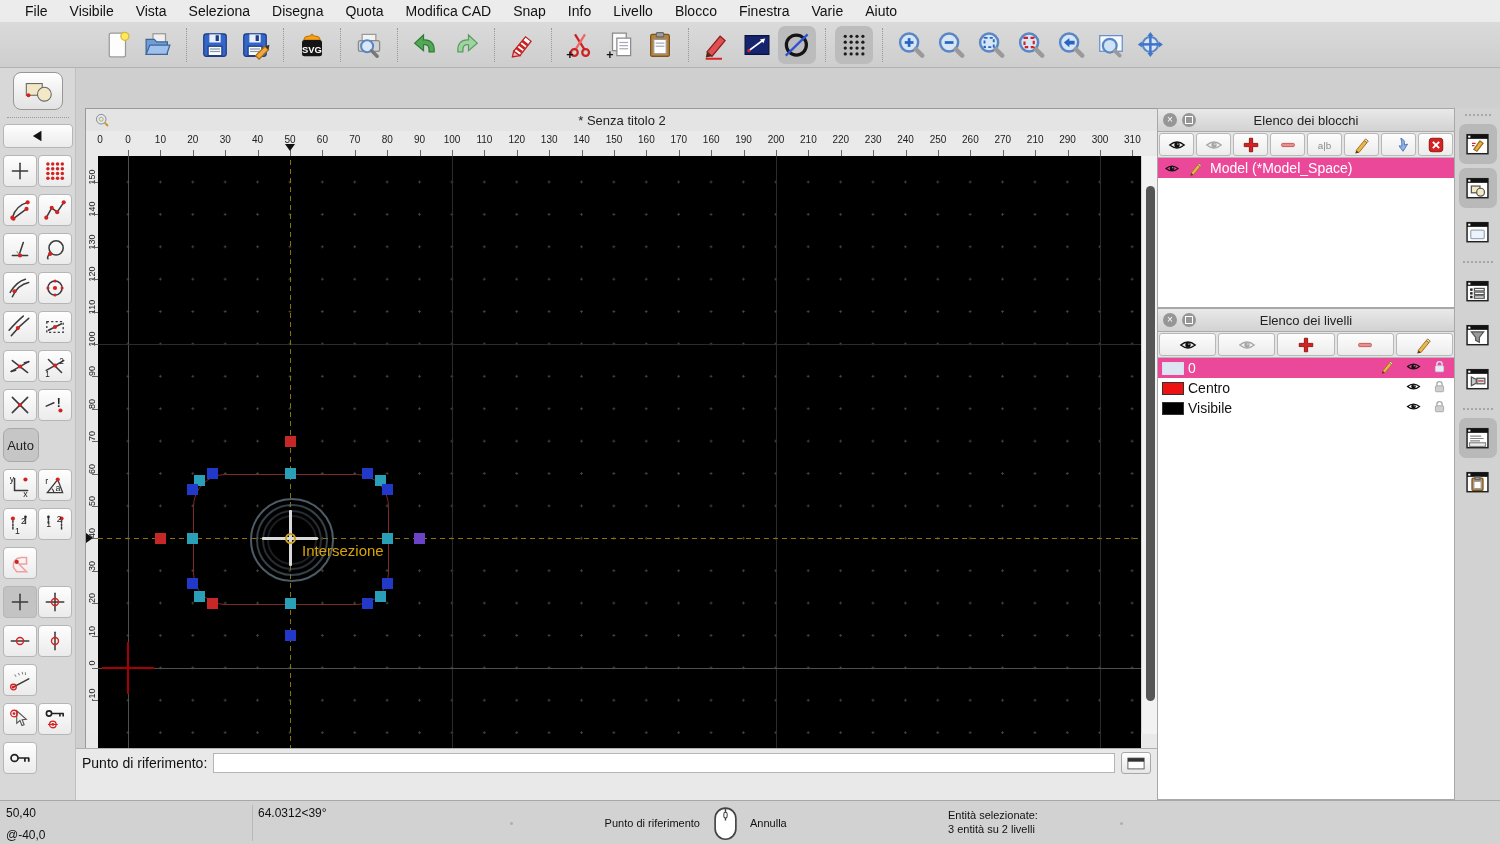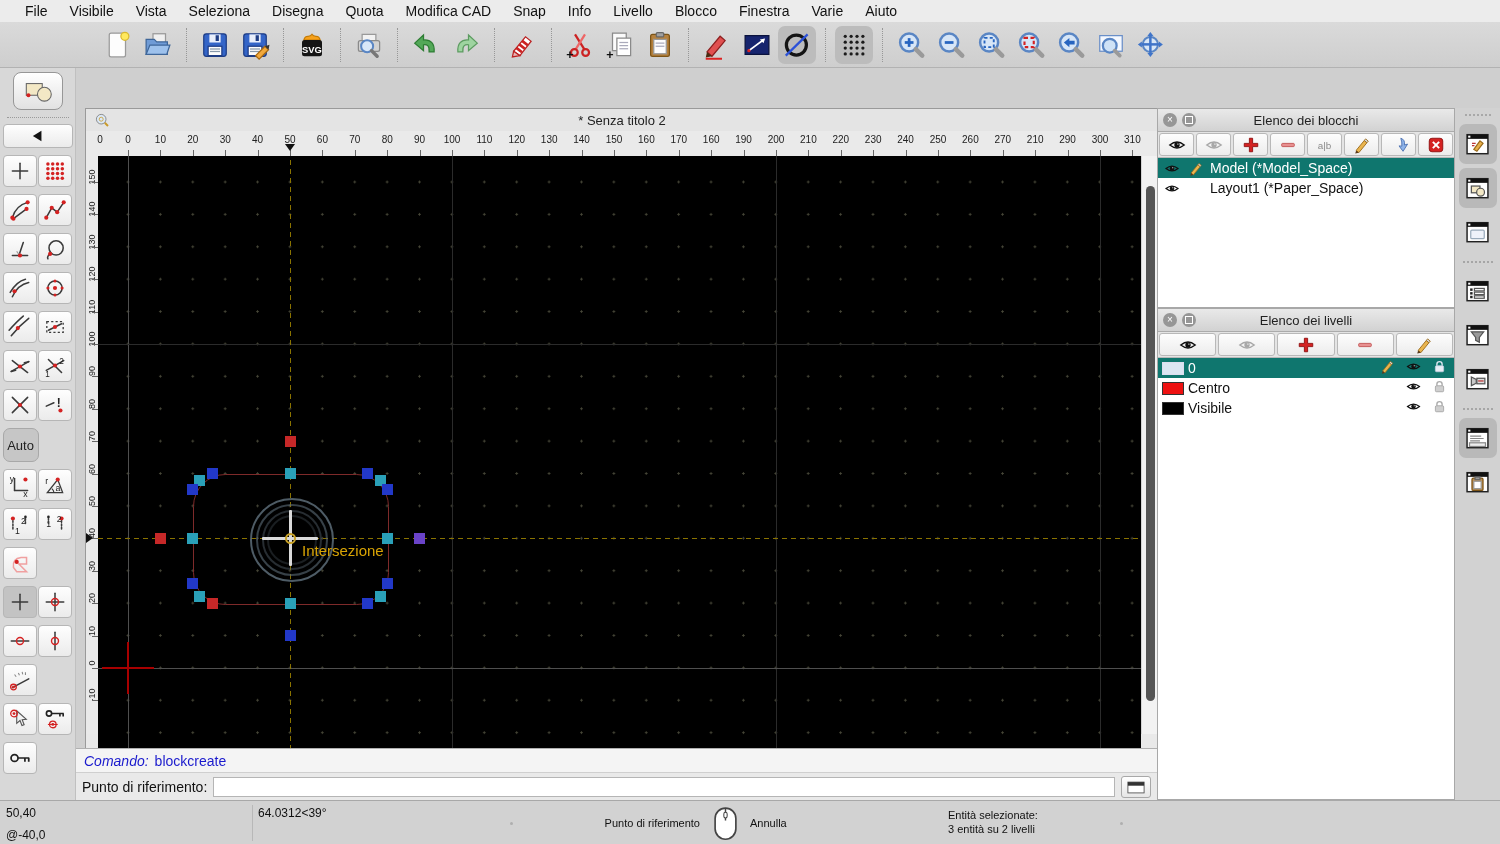--- a/index.html
+++ b/index.html
@@ -89,21 +89,21 @@
           color:#fff;font-size:10px;line-height:14px;text-align:center;}
   .pbtn-close{left:5px;}
   .pbtn-float{left:24px;display:flex;align-items:center;justify-content:center;}
   .pbtn-float i{display:block;width:6px;height:6px;border:1.4px solid #fff;}
   .ptool{display:flex;height:26px;background:#e4e4e4;border-bottom:1px solid #b8b8b8;padding:1px;gap:2px;box-sizing:border-box;}
   .ptbtn{flex:1;background:linear-gradient(#fdfdfd,#ececec);border:1px solid #b8b8b8;border-radius:3px;
          display:flex;align-items:center;justify-content:center;}
   .ptbtn svg{width:18px;height:18px;}
   .plist{font-size:14px;}
   .prow{height:20px;display:flex;align-items:center;padding-left:4px;gap:4px;}
-  .prow.selected{background:#0f766e;color:#fff;}
+  .prow.selected{background:#ec4899;color:#fff;}
   .islot{width:20px;display:flex;justify-content:center;}
   .islot svg{width:16px;height:15px;}
   .swatch{width:20px;height:11px;border:1px solid #333;flex:0 0 auto;}
   .prow.selected .swatch{border-color:#dde;}
   .ricons{margin-left:auto;display:flex;gap:11px;align-items:center;padding-right:7px;}
   .ricons svg{width:15px;height:15px;}
   
   .rightstrip{position:absolute;left:1455px;top:108px;width:45px;bottom:44px;background:#d2d2d2;
               display:flex;flex-direction:column;align-items:center;padding-top:6px;box-sizing:border-box;}
   .strip-handle{width:26px;border-top:2px dotted #a8a8a8;margin-bottom:8px;}
@@ -868,24 +868,20 @@
         <div class="handle" style="left: 264.26px; top: 441.7px; background: rgb(34, 56, 200);"></div>
         <div class="handle" style="left: 186.5px; top: 474.1px; background: rgb(34, 56, 200);"></div>
         <div class="handle" style="left: 316.1px; top: 376.9px; background: rgb(106, 67, 200);"></div>
       </div>
     <div class="vscroll">
       <div class="vthumb"></div>
     </div>
   </div>
 
   <div class="cmddock">
-    <div class="cmdline">
-      <span class="cmdprompt">Comando:</span>
-      <span class="cmdtext">blockcreate</span>
-    </div>
     <div class="cmdrow2">
       <span>Punto di riferimento:</span>
       <input class="cmdinput" value="" style="">
       <span class="kbdbtn">
         <svg viewBox="0 0 20 14">
             <rect x="1" y="1" width="18" height="12" fill="#fff" stroke="#555"></rect>
             <rect x="1" y="1" width="18" height="4" fill="#333"></rect>
           </svg>
       </span>
     </div>
@@ -974,31 +970,20 @@
             </svg>
           </span>
           <span class="islot">
             <svg viewBox="0 0 20 20">
               <path d="M3.5 16 L12.5 5 L15.5 7.5 L6.5 18.5Z" fill="#eab54e" stroke="#9a6a1a"></path>
               <path d="M12.5 5 l1.5-1.8 3 2.5 -1.5 1.8Z" fill="#d9d9d9" stroke="#9a6a1a"></path>
               <path d="M3.5 16 L6.5 18.5 L2.5 19.5Z" fill="#5a3a1a"></path>
             </svg>
           </span>
           <span>Model (*Model_Space)</span>
-        </div>
-        <div class="prow">
-          <span class="islot">
-            <svg viewBox="0 0 20 20">
-              <path d="M2 10 Q10 3.5 18 10 Q10 16.5 2 10Z" fill="none" stroke="#111" stroke-width="1.6"></path>
-              <circle cx="10" cy="10" r="3" fill="#111"></circle>
-              <circle cx="11" cy="9" r="0.8" fill="#fff"></circle>
-            </svg>
-          </span>
-          <span class="islot"></span>
-          <span>Layout1 (*Paper_Space)</span>
         </div>
       </div>
   </div>
 
   <div class="panel" id="layersPanel">
     <div class="ptitle">
       <span class="pbtn-close">×</span>
       <span class="pbtn-float">
           <i></i>
         </span>

